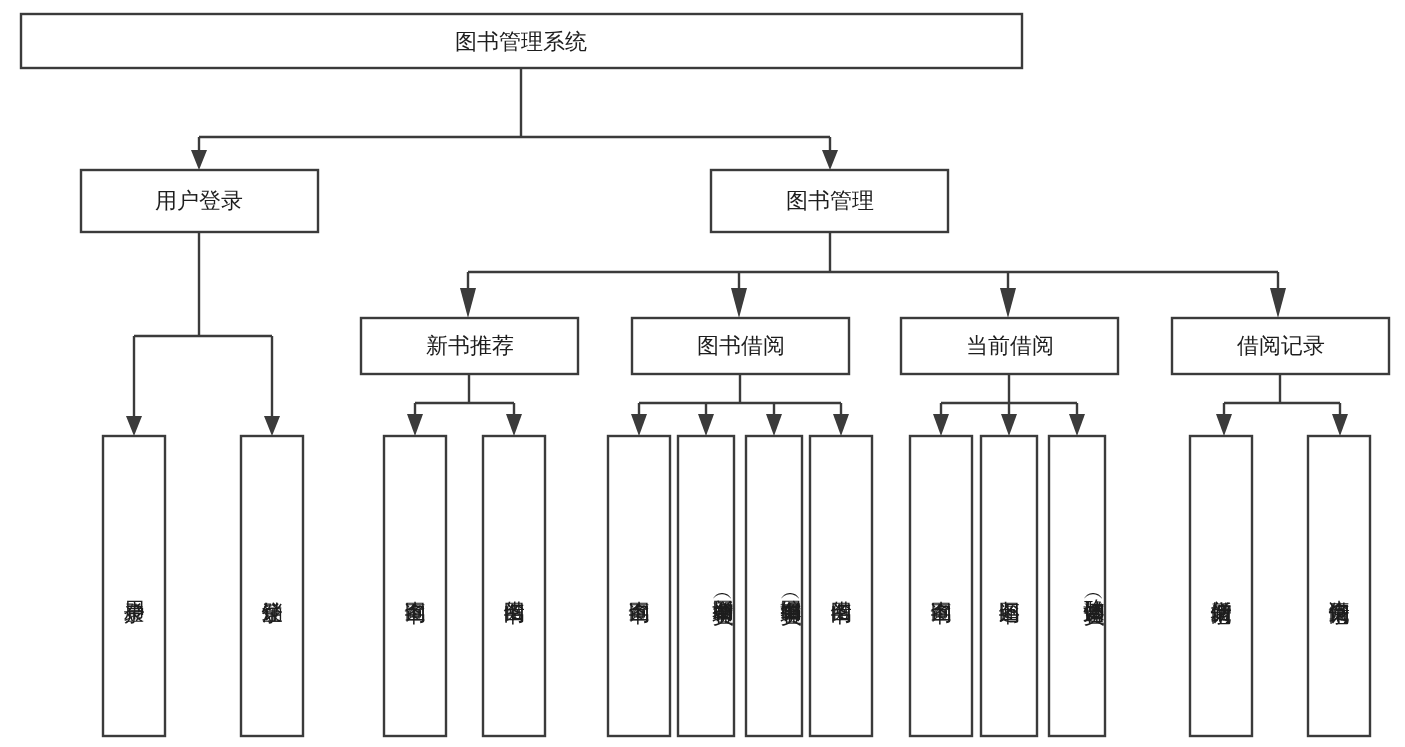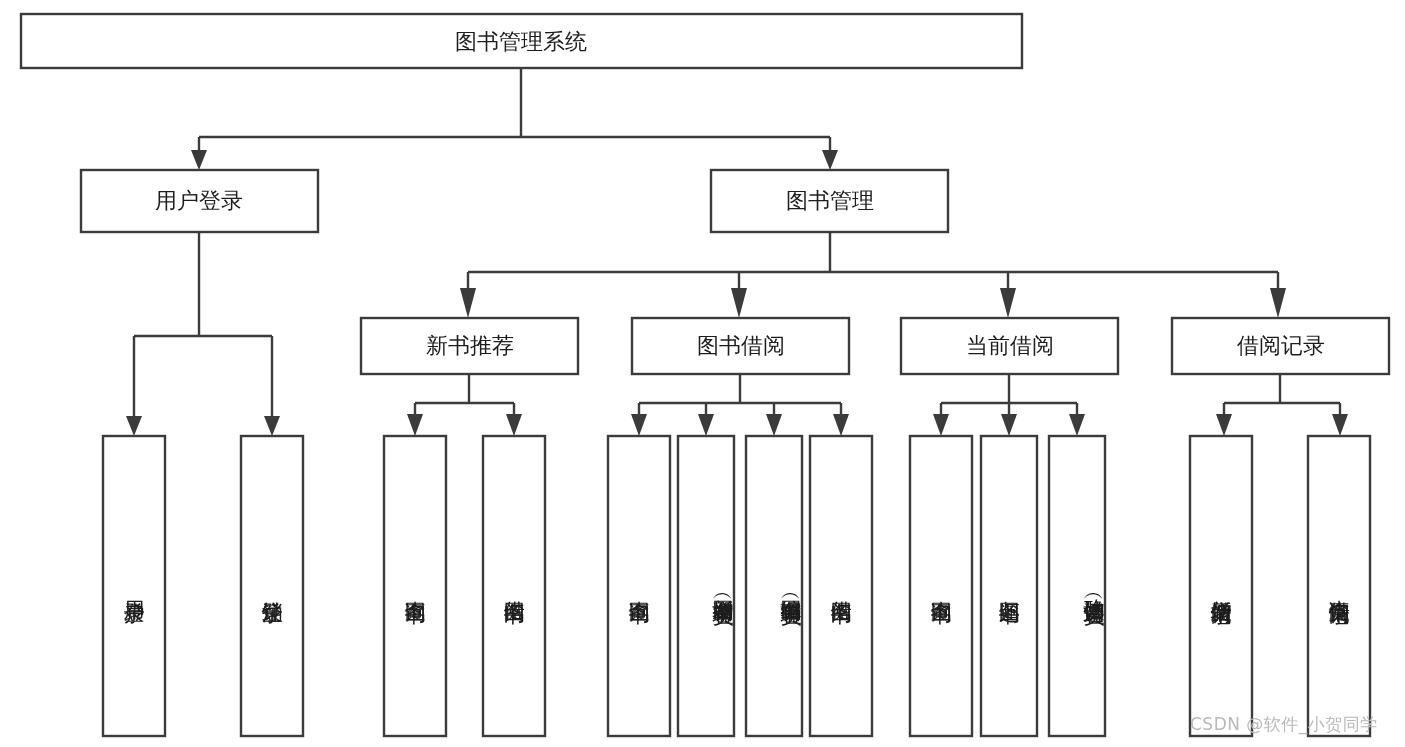--- a/index.html
+++ b/index.html
@@ -211,15 +211,14 @@
   <div class="vlabel" style="left:746px; top:440px; width:56px; height:292px; align-items:flex-start;">编辑图书（管理员）</div>
   <div class="vlabel" style="left:810px; top:436px; width:62px; height:300px;">借阅图书</div>
 
   <div class="vlabel" style="left:910px; top:436px; width:62px; height:300px;">查询图书</div>
   <div class="vlabel" style="left:981px; top:436px; width:56px; height:300px;">归还图书</div>
   <div class="vlabel" style="left:1049px; top:440px; width:56px; height:292px; align-items:flex-start;">确认归还（管理员）</div>
 
   <div class="vlabel" style="left:1190px; top:436px; width:62px; height:300px;">新增借阅记录</div>
   <div class="vlabel" style="left:1308px; top:436px; width:62px; height:300px;">查询借阅记录</div>
 
-  <div class="watermark">CSDN @软件_小贺同学</div>
 
 </div>
 
 </body></html>

